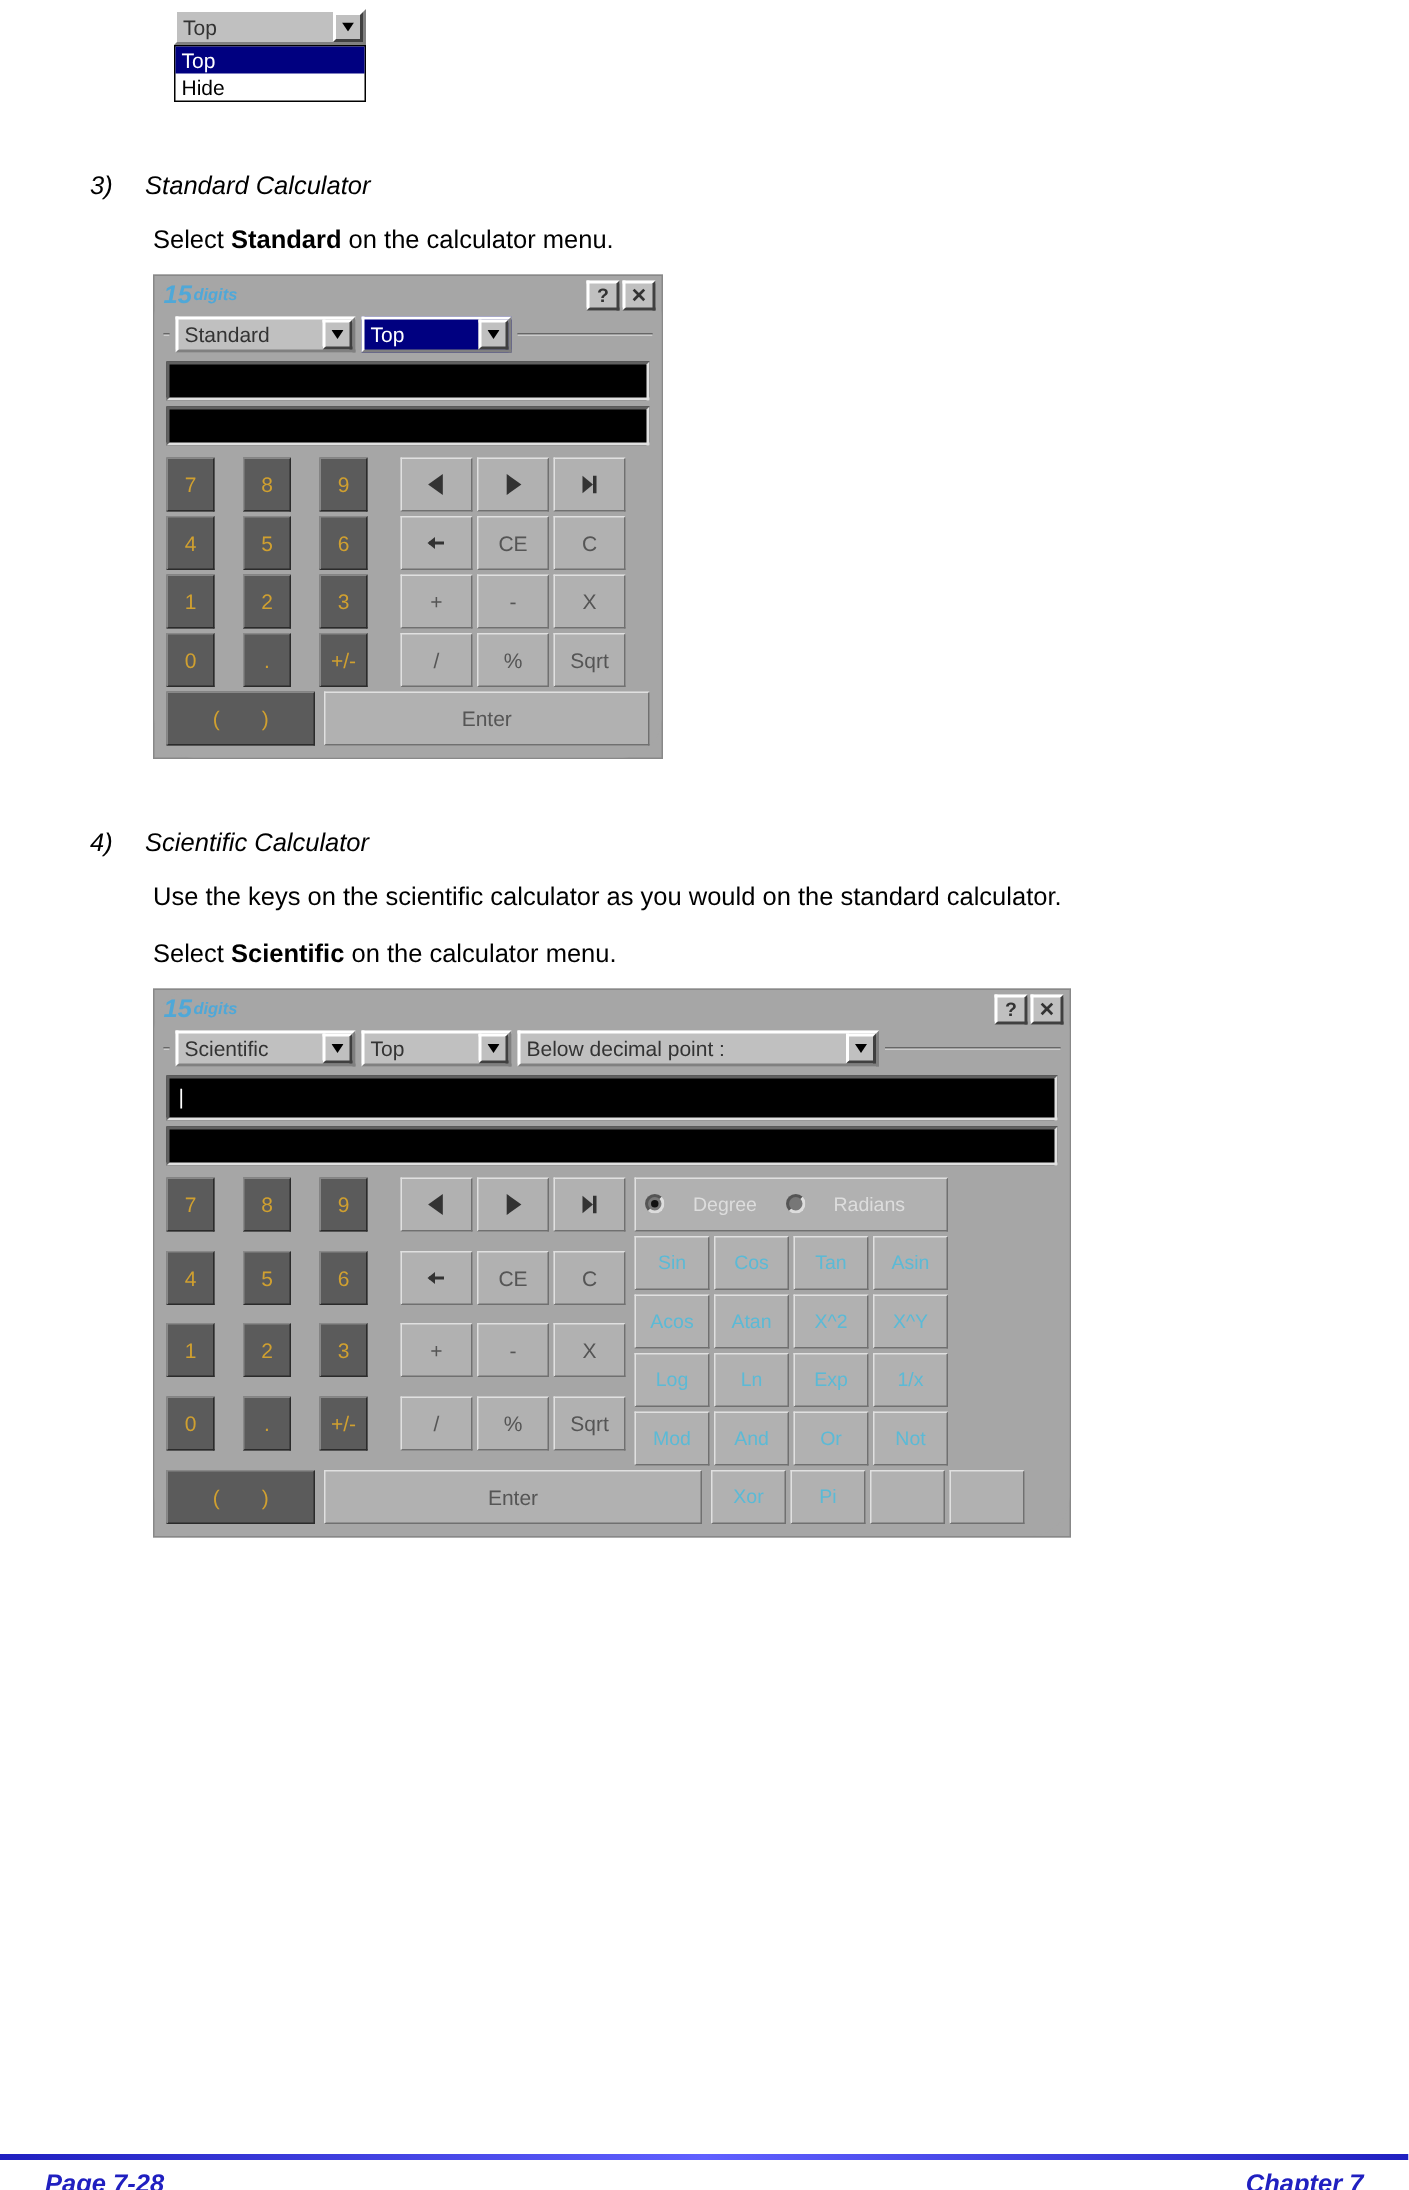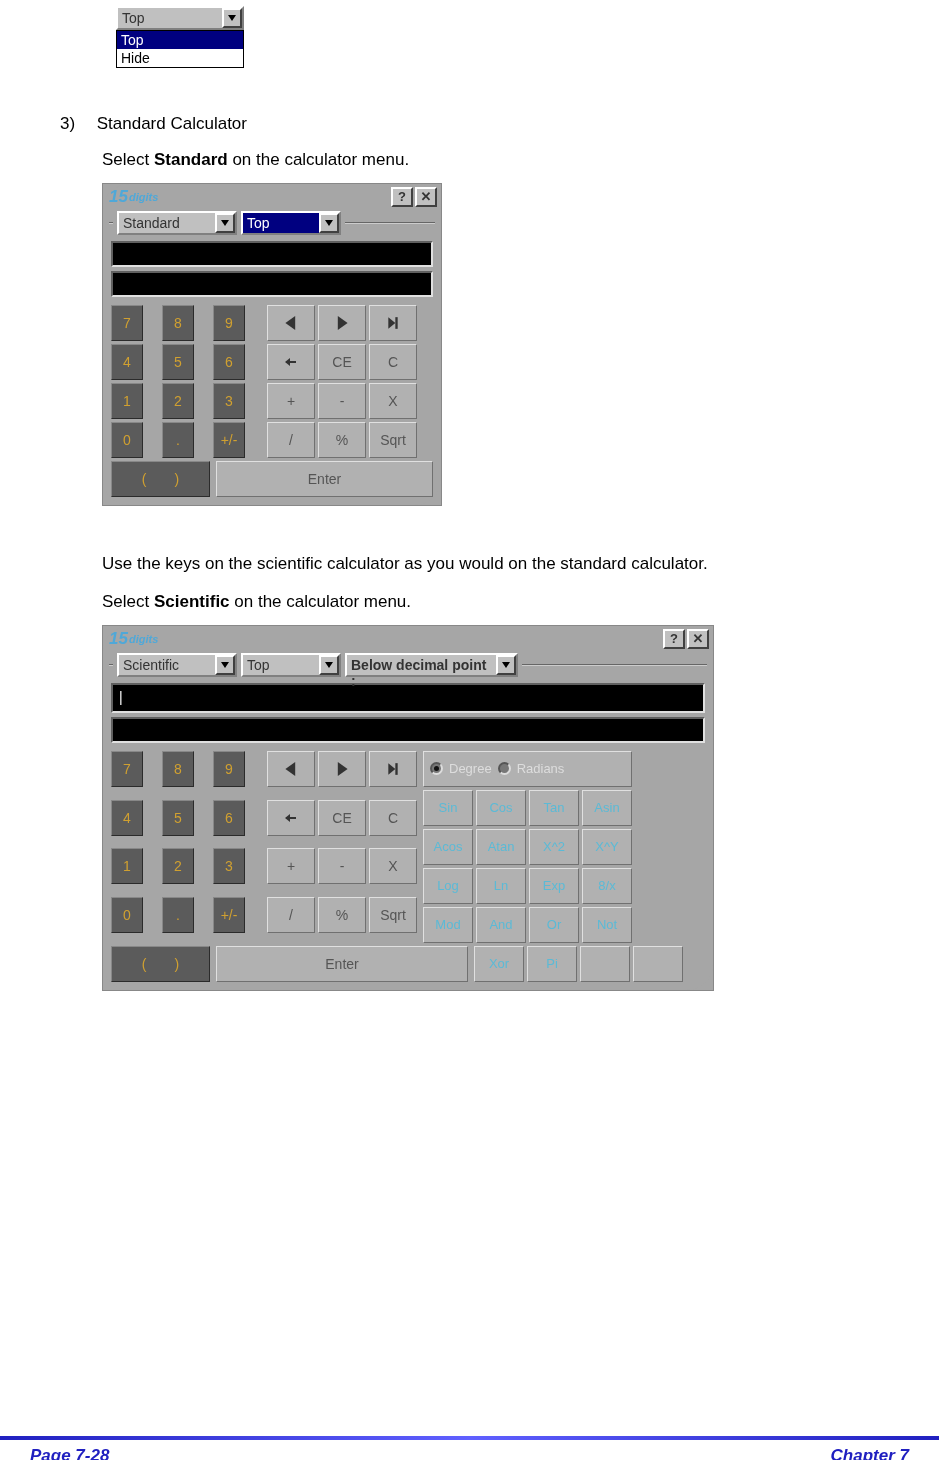--- a/index.html
+++ b/index.html
@@ -45,21 +45,21 @@
     border: 1px solid #000;
   }
   .dd-opt {
     padding: 1px 4px;
     font-size: 14px;
   }
   .dd-opt.selected { background: #000080; color: #fff; }
 
   .section { margin-top: 46px; }
   .num { display: inline-block; width: 32px; }
-  .heading { margin-left: 0; }
+  .heading { margin-left: 0; font-style: italic; }
   .body-text { margin-left: 42px; margin-top: 14px; line-height: 1.45; }
   .body-text b { font-weight: bold; }
 
   
   .calc {
     margin-left: 42px;
     margin-top: 10px;
     background: #a6a6a6;
     border: 1px solid #888;
     display: inline-block;
@@ -149,21 +149,21 @@
   .sci-fn  { grid-template-columns: repeat(4, 50px); }
   .sci-right { display: flex; flex-direction: column; gap: 3px; }
   .radio-panel {
     height: 36px;
     border: 1px solid;
     border-color: #e0e0e0 #707070 #707070 #e0e0e0;
     background: #b1b1b1;
     display: flex;
     align-items: center;
     padding: 0 6px;
-    gap: 6px;
+    gap: 19px;
     color: #ddd;
     font-size: 13px;
   }
   .radio-dot {
     width: 13px; height: 13px; border-radius: 50%;
     background: #777;
     border: 2px solid;
     border-color: #555 #ddd #ddd #555;
     display: inline-flex; align-items: center; justify-content: center;
   }
@@ -315,20 +315,24 @@
         </div>
         <div class="krow-bottom">
           <div class="kbtn num paren">()</div>
           <div class="kbtn op enter">Enter</div>
         </div>
       </div>
     </div>
   </div>
 
   <div class="section">
+    <div class="heading">
+      <span class="num">4)</span>
+      <span>Scientific Calculator</span>
+    </div>
     <div class="body-text">Use the keys on the scientific calculator as you would on the standard calculator.</div>
     <div class="body-text">
       <span>Select </span><b>Scientific</b><span> on the calculator menu.</span>
     </div>
 
     
     <div class="calc sci">
       <div class="calc-inner">
         <div class="titlebar">
           <span class="brand15">15</span>
@@ -352,21 +356,21 @@
               </div>
           </div>
           <div class="dd-box" style="width:100px;">
             <span class="dd-text">Top</span>
             <div class="dd-btn">
                 <svg viewBox="0 0 8 6">
                   <polygon points="0,0 8,0 4,6" fill="#000"></polygon>
                 </svg>
               </div>
           </div>
-          <div class="dd-box" style="width:173px;font-weight:bold;">
+          <div class="dd-box" style="width:241px;">
             <span class="dd-text">Below decimal point :</span>
             <div class="dd-btn">
                 <svg viewBox="0 0 8 6">
                   <polygon points="0,0 8,0 4,6" fill="#000"></polygon>
                 </svg>
               </div>
           </div>
           <div class="hline"></div>
         </div>
         <div class="display">
@@ -433,21 +437,21 @@
               <div class="kbtn fn">Cos</div>
               <div class="kbtn fn">Tan</div>
               <div class="kbtn fn">Asin</div>
               <div class="kbtn fn">Acos</div>
               <div class="kbtn fn">Atan</div>
               <div class="kbtn fn">X^2</div>
               <div class="kbtn fn">X^Y</div>
               <div class="kbtn fn">Log</div>
               <div class="kbtn fn">Ln</div>
               <div class="kbtn fn">Exp</div>
-              <div class="kbtn fn">8/x</div>
+              <div class="kbtn fn">1/x</div>
               <div class="kbtn fn">Mod</div>
               <div class="kbtn fn">And</div>
               <div class="kbtn fn">Or</div>
               <div class="kbtn fn">Not</div>
             </div>
           </div>
         </div>
         <div class="krow-bottom sci">
           <div class="kbtn num paren">()</div>
           <div class="kbtn op enter">Enter</div>

